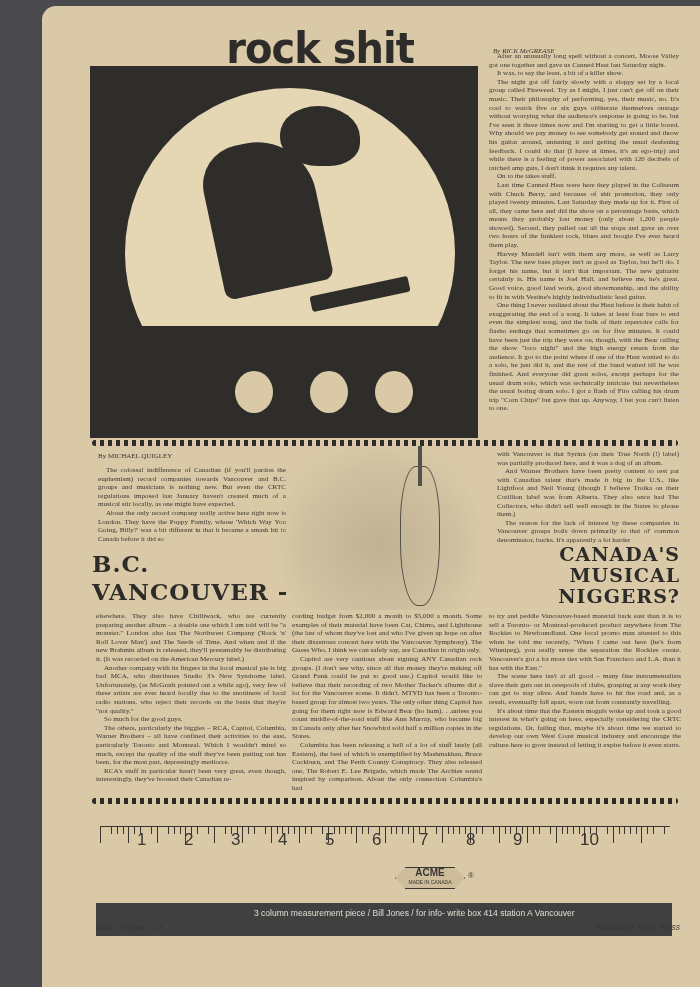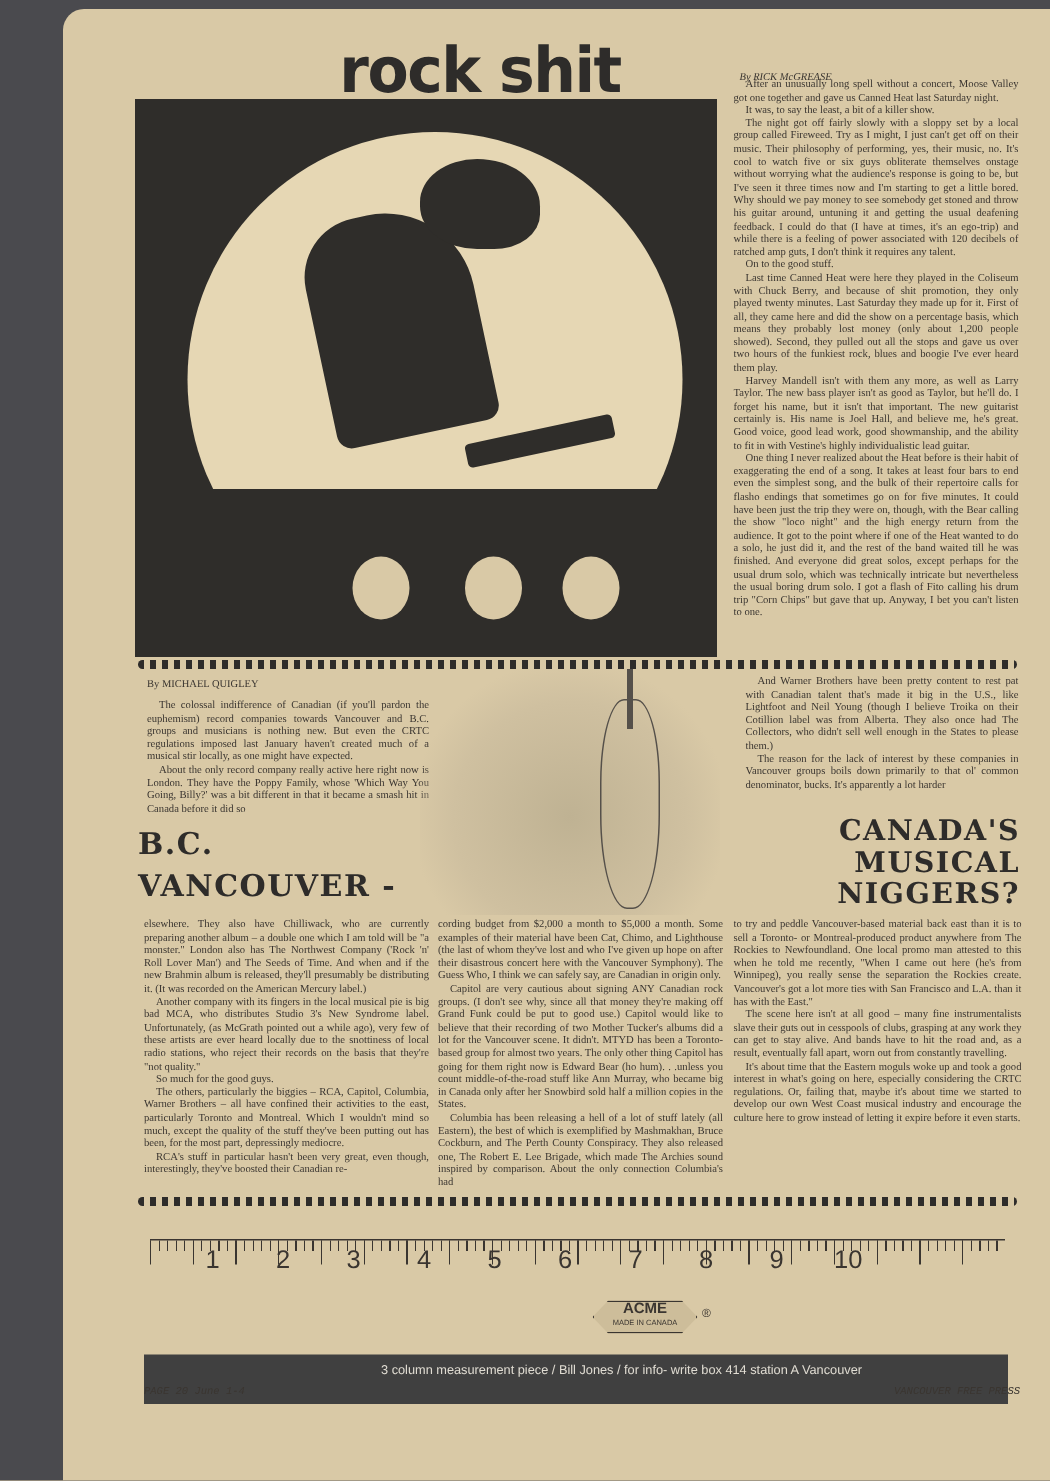--- a/index.html
+++ b/index.html
@@ -46,21 +46,21 @@
       text-align: justify; hyphens: auto;
     }
     .col p { text-indent: 8px; margin: 0; }
     .wavy {
       position: absolute; height: 6px;
       background: repeating-linear-gradient(90deg, #2e2c2a 0 4px, transparent 4px 8px);
       border-radius: 3px;
     }
     .banner-left {
       position: absolute; left: 92px; font-family: "DejaVu Serif", serif; font-weight: bold;
-      font-size: 20px; color: #2e2c2a; letter-spacing: 1px;
+      font-size: 23px; color: #2e2c2a; letter-spacing: 1px;
     }
     .banner-right {
       position: absolute; right: 20px; font-family: "DejaVu Serif", serif; font-weight: bold;
       font-size: 19px; color: #2e2c2a; text-align: right; line-height: 21px; letter-spacing: 1px;
     }
     .illustration {
       position: absolute; left: 280px; top: 446px; width: 200px; height: 164px;
       background: radial-gradient(ellipse at 50% 60%, #bfb293 0%, #cfc0a0 55%, transparent 75%);
     }
     .cello {
@@ -118,41 +118,42 @@
   <div class="knob" style="left:220px"></div>
   <div class="knob" style="left:285px"></div>
 </div>
 
 <div class="byline" style="left:493px; top:47px;font-style:italic;">By RICK McGREASE</div>
 
 <div class="col" style="left:489px; top:52px; width:190px; height:388px; overflow:hidden;">
   <p>After an unusually long spell without a concert, Moose Valley got one together and gave us Canned Heat last Saturday night.</p>
   <p>It was, to say the least, a bit of a killer show.</p>
   <p>The night got off fairly slowly with a sloppy set by a local group called Fireweed. Try as I might, I just can't get off on their music. Their philosophy of performing, yes, their music, no. It's cool to watch five or six guys obliterate themselves onstage without worrying what the audience's response is going to be, but I've seen it three times now and I'm starting to get a little bored. Why should we pay money to see somebody get stoned and throw his guitar around, untuning it and getting the usual deafening feedback. I could do that (I have at times, it's an ego-trip) and while there is a feeling of power associated with 120 decibels of ratched amp guts, I don't think it requires any talent.</p>
-  <p>On to the good stuff.</p>
+  <p>On to the takes stuff.</p>
   <p>Last time Canned Heat were here they played in the Coliseum with Chuck Berry, and because of shit promotion, they only played twenty minutes. Last Saturday they made up for it. First of all, they came here and did the show on a percentage basis, which means they probably lost money (only about 1,200 people showed). Second, they pulled out all the stops and gave us over two hours of the funkiest rock, blues and boogie I've ever heard them play.</p>
   <p>Harvey Mandell isn't with them any more, as well as Larry Taylor. The new bass player isn't as good as Taylor, but he'll do. I forget his name, but it isn't that important. The new guitarist certainly is. His name is Joel Hall, and believe me, he's great. Good voice, good lead work, good showmanship, and the ability to fit in with Vestine's highly individualistic lead guitar.</p>
   <p>One thing I never realized about the Heat before is their habit of exaggerating the end of a song. It takes at least four bars to end even the simplest song, and the bulk of their repertoire calls for flasho endings that sometimes go on for five minutes. It could have been just the trip they were on, though, with the Bear calling the show "loco night" and the high energy return from the audience. It got to the point where if one of the Heat wanted to do a solo, he just did it, and the rest of the band waited till he was finished. And everyone did great solos, except perhaps for the usual drum solo, which was technically intricate but nevertheless the usual boring drum solo. I got a flash of Fito calling his drum trip "Corn Chips" but gave that up. Anyway, I bet you can't listen to one.</p>
 </div>
 
 <div class="wavy" style="left:92px; top:440px; width:586px;"></div>
 
 <div class="byline" style="left:98px; top:452px;">By MICHAEL QUIGLEY</div>
 
 <div class="col" style="left:98px; top:466px; width:188px; height:90px; overflow:hidden;">
   <p>The colossal indifference of Canadian (if you'll pardon the euphemism) record companies towards Vancouver and B.C. groups and musicians is nothing new. But even the CRTC regulations imposed last January haven't created much of a musical stir locally, as one might have expected.</p>
   <p>About the only record company really active here right now is London. They have the Poppy Family, whose 'Which Way You Going, Billy?' was a bit different in that it became a smash hit in Canada before it did so</p>
 </div>
 
 <div class="illustration" title="Line drawing of a cellist and a long-haired flute player among flowers and doves">
   <div class="cello-neck"></div>
   <div class="cello"></div>
 </div>
 
 <div class="col" style="left:497px; top:450px; width:182px; height:106px; overflow:hidden;">
+  <p style="text-indent:0">with Vancouver is that Syrinx (on their True North (!) label) was partially produced here, and it was a dog of an album.</p>
   <p>And Warner Brothers have been pretty content to rest pat with Canadian talent that's made it big in the U.S., like Lightfoot and Neil Young (though I believe Troika on their Cotillion label was from Alberta. They also once had The Collectors, who didn't sell well enough in the States to please them.)</p>
   <p>The reason for the lack of interest by these companies in Vancouver groups boils down primarily to that ol' common denominator, bucks. It's apparently a lot harder</p>
 </div>
 
 <div class="banner-left" style="top:550px;">B.C.</div>
 <div class="banner-left" style="top:578px;">VANCOUVER -</div>
 
 <div class="banner-right" style="top:544px; right:20px;margin-left:40px;">
   <div>CANADA'S</div>
   <div>MUSICAL</div>
@@ -184,21 +185,21 @@
 <div class="ruler"></div>
 <span class="ruler-num" style="left:137px;">1</span>
 <span class="ruler-num" style="left:184px;">2</span>
 <span class="ruler-num" style="left:231px;">3</span>
 <span class="ruler-num" style="left:278px;">4</span>
 <span class="ruler-num" style="left:325px;">5</span>
 <span class="ruler-num" style="left:372px;">6</span>
 <span class="ruler-num" style="left:419px;">7</span>
 <span class="ruler-num" style="left:466px;">8</span>
 <span class="ruler-num" style="left:513px;">9</span>
-<span class="ruler-num" style="left:556px;">10</span>
+<span class="ruler-num" style="left:580px;">10</span>
 
 <div class="acme">
   <div class="diamond"></div>
   <div class="name">ACME</div>
   <div class="sub">MADE IN CANADA</div>
 </div>
 <span class="acme-reg">®</span>
 
 <div class="credit-bar">3 column measurement piece / Bill Jones / for info- write box 414 station A Vancouver</div>
 

